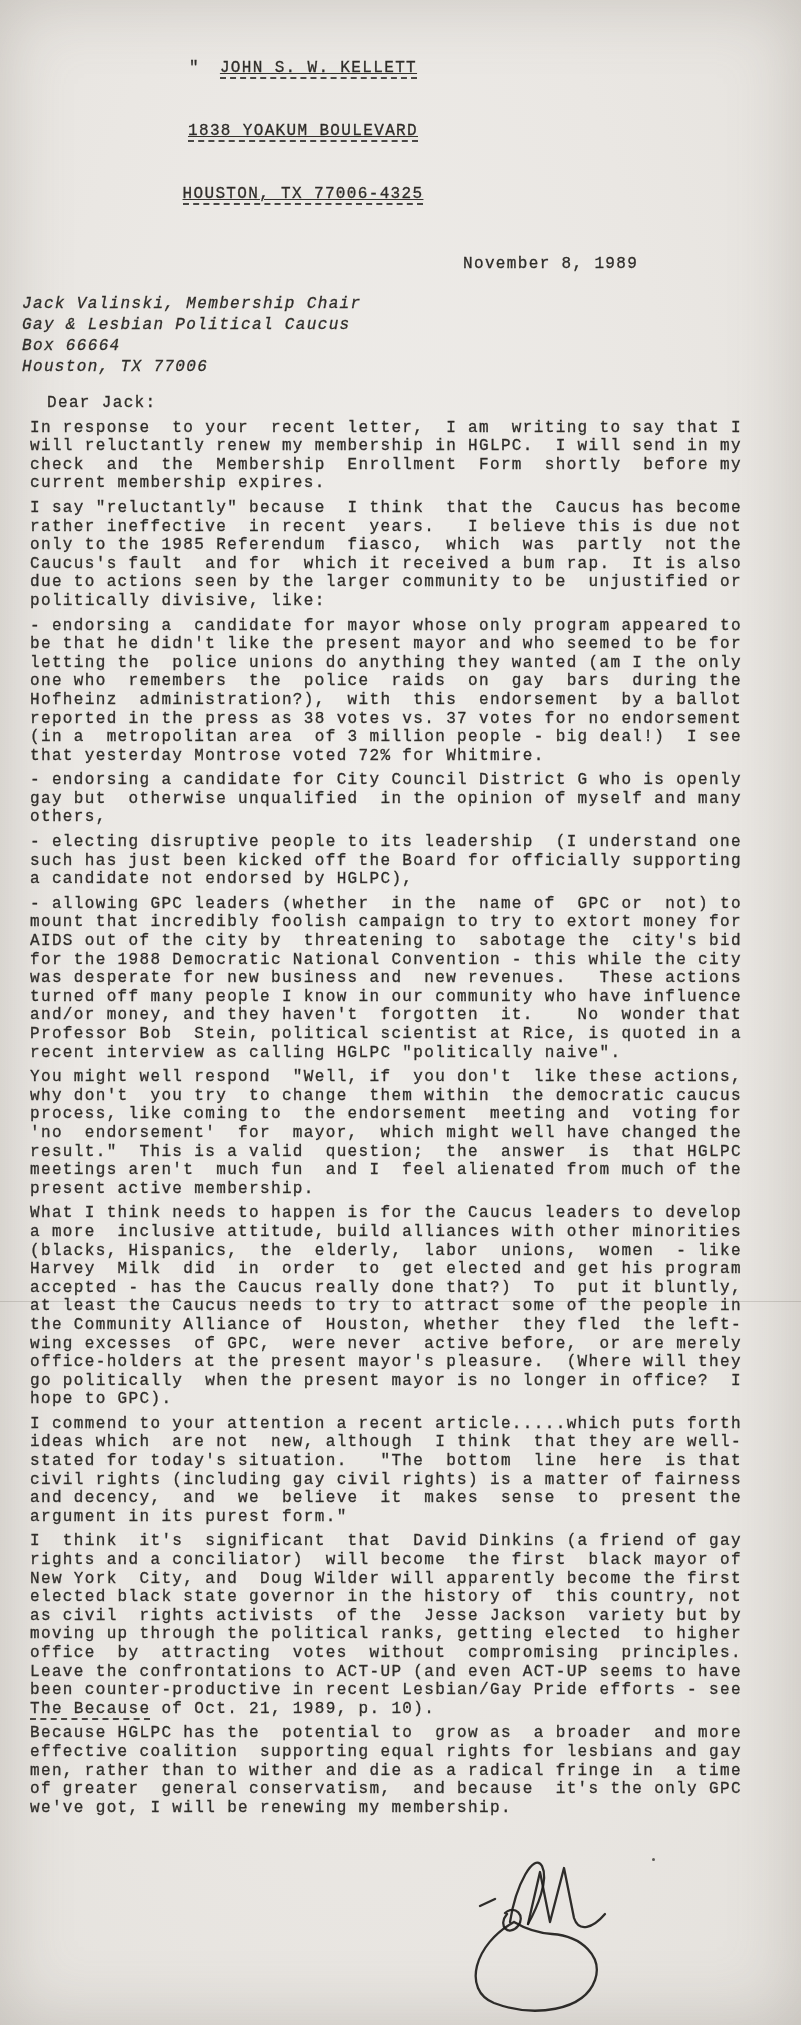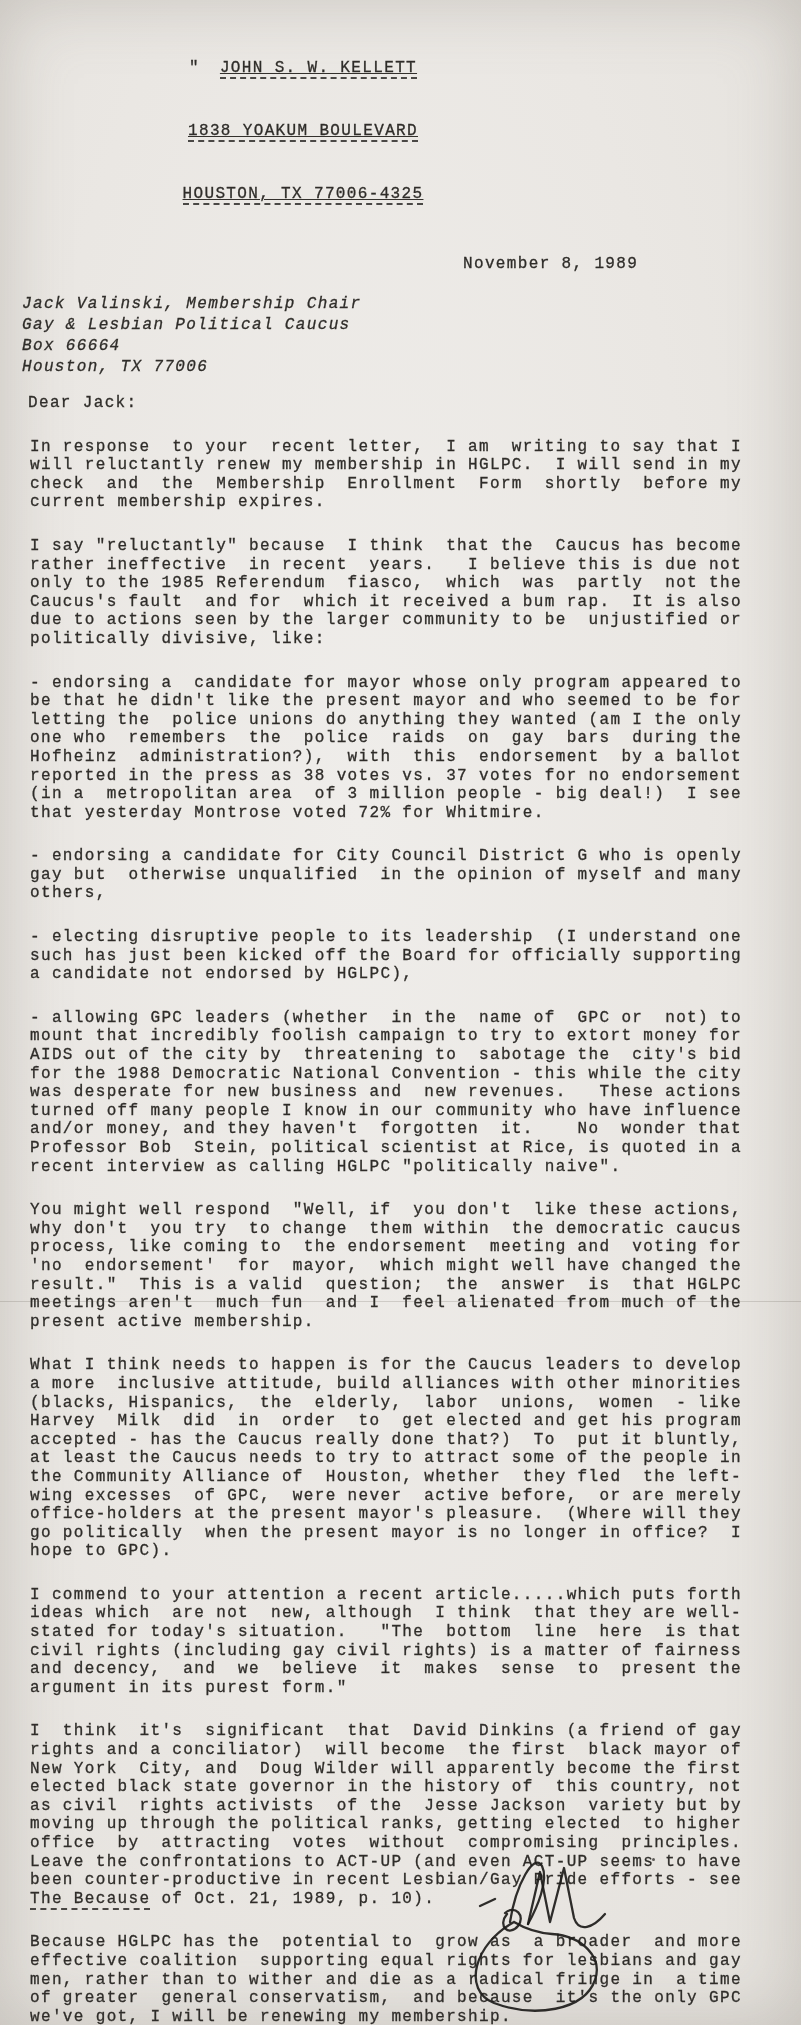--- a/index.html
+++ b/index.html
@@ -21,22 +21,22 @@
     padding-top:16px;
     width:430px;margin-left:88px;
     text-align:center;
     line-height:21px;
     white-space:pre;
   }
   .u{border-bottom:2px dashed rgba(46,44,41,.85);padding-bottom:0px;text-decoration:underline;}
   .stray{margin-right:20px;}
   .date{margin-left:463px;margin-top:8px;line-height:19px;}
   .recipient{margin-left:22px;margin-top:20px;line-height:21px;font-style:italic;}
-  .salutation{margin-left:28px;margin-top:16px;line-height:18.6px;}
-  .para{margin-left:30px;margin-top:25px;line-height:18.6px;width:745px;}
+  .salutation{margin-left:47px;margin-top:16px;line-height:18.6px;}
+  .para{margin-left:30px;margin-top:6px;line-height:18.6px;width:745px;}
   .adv{border-bottom:2px dashed rgba(46,44,41,.85);}
   .scanline{
     position:absolute;left:0;top:1301px;width:801px;height:1px;
     background:rgba(70,65,58,.18);
   }
   .inkdot{
     position:absolute;left:652px;top:1858px;width:3px;height:3px;border-radius:50%;
     background:rgba(46,44,41,.75);
   }
   .signature{

